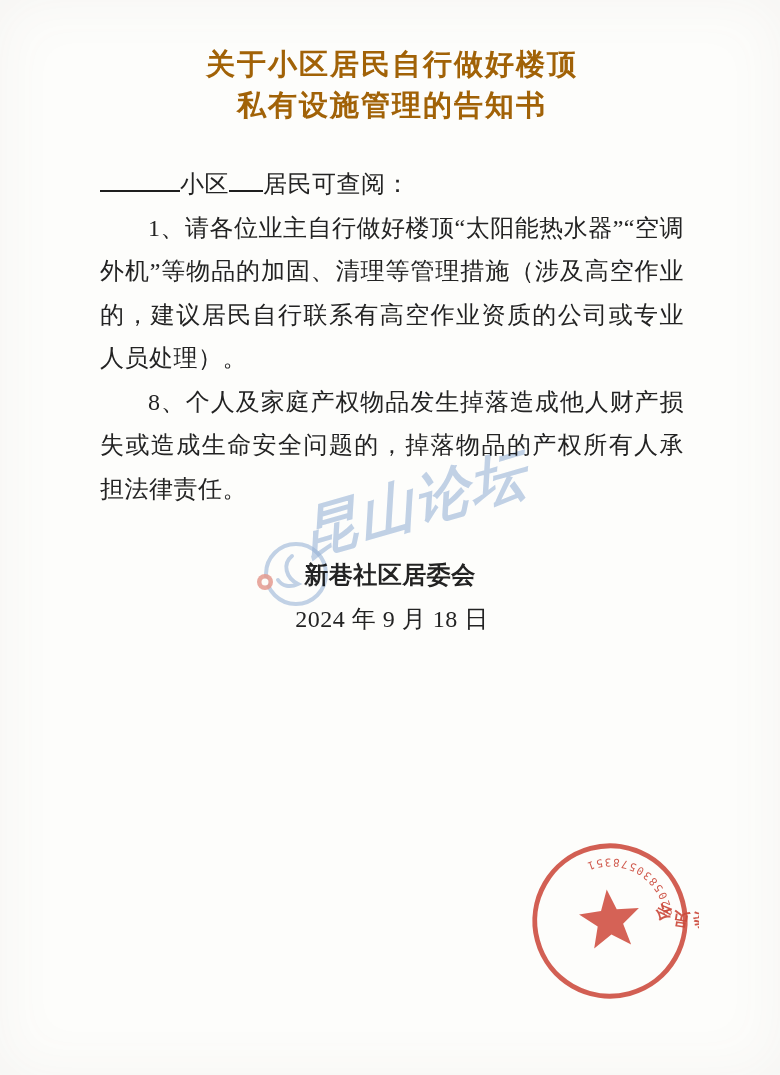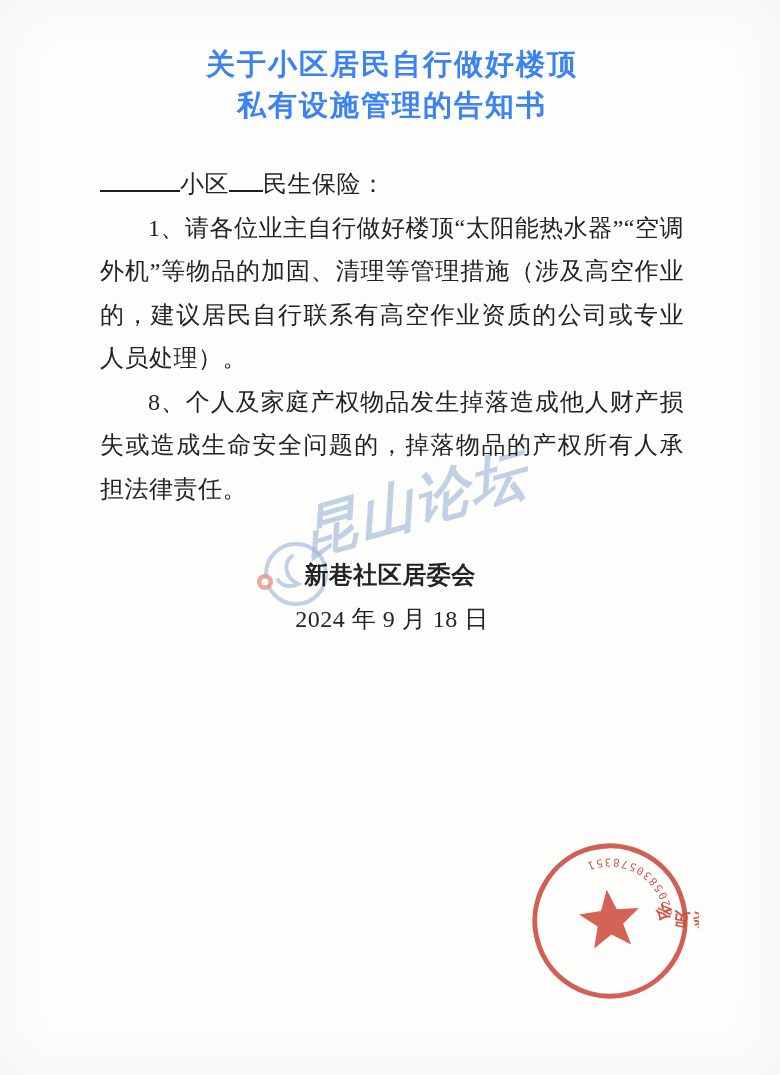--- a/index.html
+++ b/index.html
@@ -18,21 +18,21 @@
     z-index:2;
     color:#232323;
   }
   .title{
     margin:0;
     text-align:center;
     font-size:29px;
     font-weight:bold;
     line-height:41px;
     letter-spacing:2px;
-    color:#3b82f6;
+    color:#a16207;
   }
   .body-text{
     margin-top:37px;
     font-size:24px;
     line-height:43.5px;
     text-align:justify;
     letter-spacing:0.5px;
   }
   .body-text p{margin:0;}
   .para{text-indent:2em;}
@@ -103,21 +103,21 @@
     <span class="wm-text" style="color:#93b0d8;">昆山论坛</span>
   </div>
 
   <div class="content">
     <h1 class="title">
       <div>关于小区居民自行做好楼顶</div>
       <div>私有设施管理的告知书</div>
     </h1>
 
     <div class="body-text">
-      <p class="salutation"><span class="blank blank1"></span><span>小区</span><span class="blank blank2"></span><span>民生保险：</span></p>
+      <p class="salutation"><span class="blank blank1"></span><span>小区</span><span class="blank blank2"></span><span>居民可查阅：</span></p>
 
       <p class="para">1、请各位业主自行做好楼顶“太阳能热水器”“空调外机”等物品的加固、清理等管理措施（涉及高空作业的，建议居民自行联系有高空作业资质的公司或专业人员处理）。</p>
       <p class="para">8、个人及家庭产权物品发生掉落造成他人财产损失或造成生命安全问题的，掉落物品的产权所有人承担法律责任。</p>
 
       <p class="signature">新巷社区居委会</p>
       <p class="date">2024 年 9 月 18 日</p>
     </div>
   </div>
 
   <svg class="seal" width="178" height="178" viewBox="0 0 180 180">

